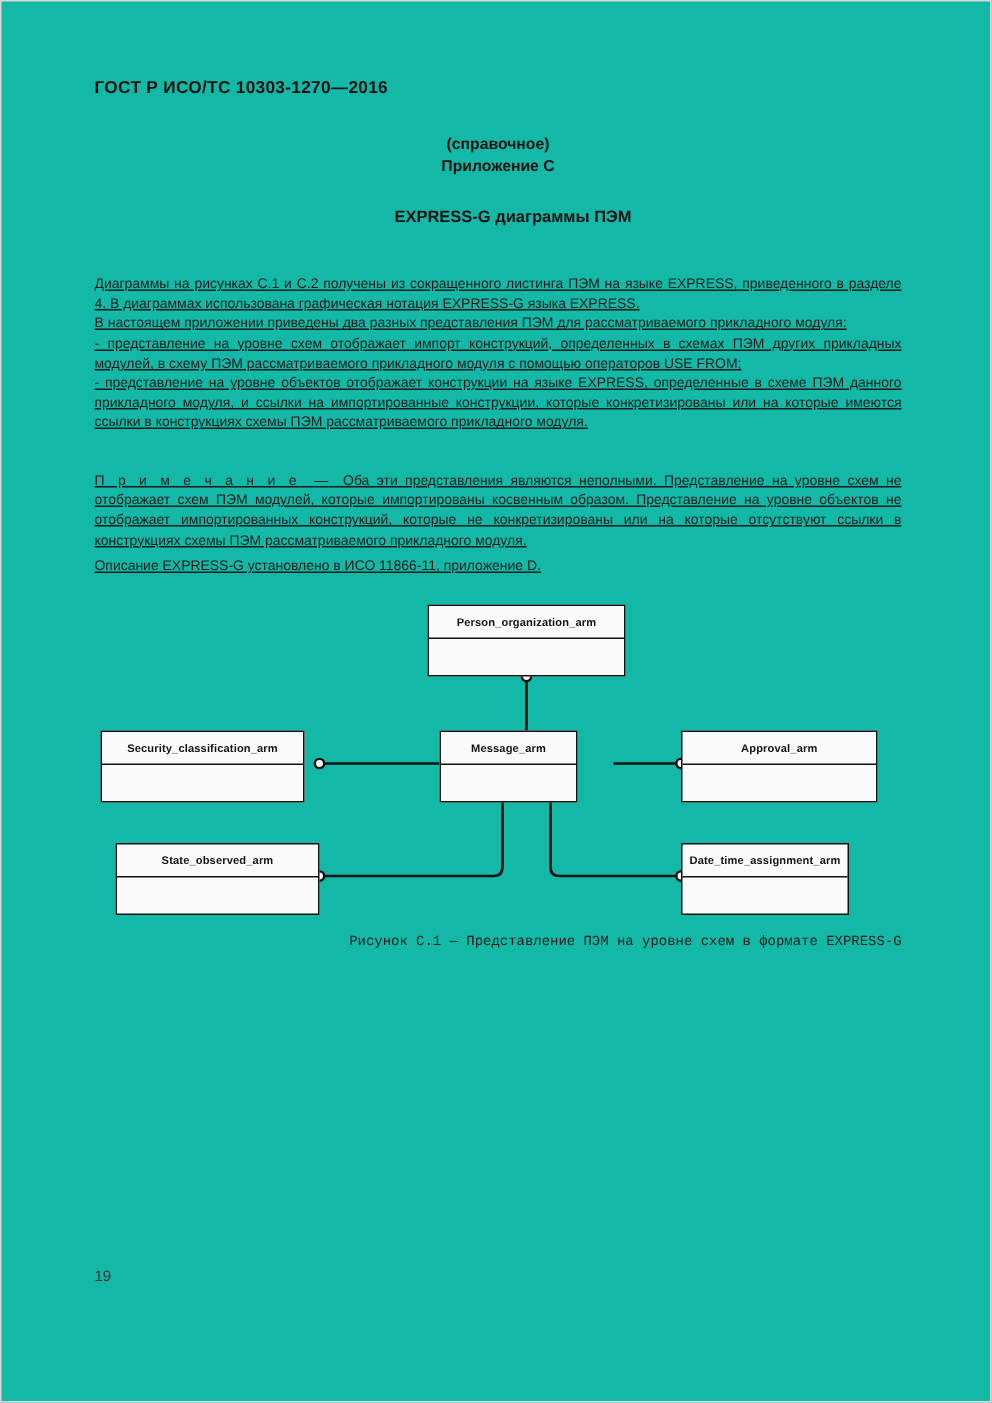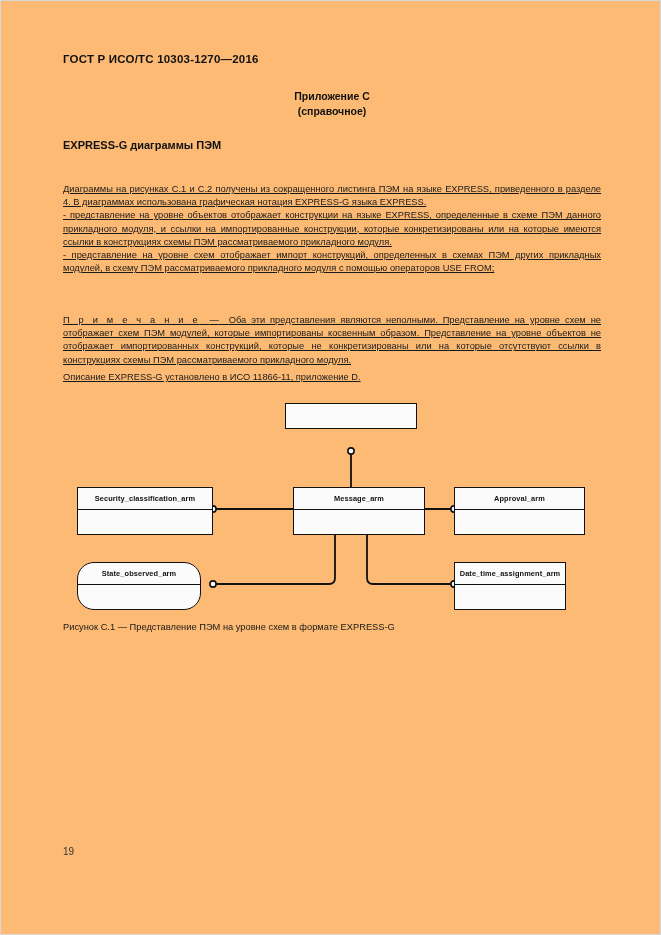--- a/index.html
+++ b/index.html
@@ -13,21 +13,21 @@
     position: relative;
     font-family: "Liberation Sans", sans-serif;
     color: #1a1a1a;
     overflow: hidden;
   }
   .page {
     position: absolute;
     left: 0; top: 0;
     width: 661px;
     height: 935px;
-    background: #fdba74;
+    background: #14b8a6;
     border: 1px solid #d8d8d8;
     box-sizing: border-box;
   }
   .doc-header {
     position: absolute;
     left: 62px;
     top: 52px;
     font-size: 11.5px;
     font-weight: bold;
     letter-spacing: 0.2px;
@@ -40,23 +40,24 @@
     top: 88px;
     width: 538px;
     text-align: center;
     font-size: 10.5px;
     font-weight: bold;
     line-height: 15px;
     color: #111;
   }
   .express-title {
     position: absolute;
-    left: 62px;
+    left: 72px;
     top: 138px;
     width: 538px;
+    text-align: center;
     font-size: 11px;
     font-weight: bold;
     color: #111;
   }
   .body-text {
     position: absolute;
     left: 62px;
     width: 538px;
     font-size: 9.3px;
     line-height: 13.2px;
@@ -108,50 +109,52 @@
     left: 0; top: 0;
     width: 538px;
     height: 220px;
     z-index: 1;
   }
   .fig-caption {
     position: absolute;
     left: 0;
     top: 228px;
     width: 538px;
-    text-align: left;
+    text-align: right;
     font-size: 9.3px;
     color: #1a1a1a;
+    font-family: Liberation Mono, monospace;
   }
   .page-number {
     position: absolute;
     left: 62px;
     top: 845px;
     font-size: 10px;
     color: #333;
   }
 </style>
 </head>
 <body>
 
 <div class="page">
 
   <div class="doc-header">ГОСТ Р ИСО/ТС 10303-1270—2016</div>
 
   <div class="annex-title">
+    <div>(справочное)</div>
     <div>Приложение С</div>
-    <div>(справочное)</div>
   </div>
 
   <div class="express-title">EXPRESS-G диаграммы ПЭМ</div>
 
   <div class="body-text" style="top:182px;">
     <p class="p-indent">Диаграммы на рисунках С.1 и С.2 получены из сокращенного листинга ПЭМ на языке EXPRESS, приведенного в разделе 4. В диаграммах использована графическая нотация EXPRESS-G языка EXPRESS.</p>
+    <p class="p-indent">В настоящем приложении приведены два разных представления ПЭМ для рассматриваемого прикладного модуля:</p>
+    <p class="p-indent">- представление на уровне схем отображает импорт конструкций, определенных в схемах ПЭМ других прикладных модулей, в схему ПЭМ рассматриваемого прикладного модуля с помощью операторов USE FROM;</p>
     <p class="p-indent">- представление на уровне объектов отображает конструкции на языке EXPRESS, определенные в схеме ПЭМ данного прикладного модуля, и ссылки на импортированные конструкции, которые конкретизированы или на которые имеются ссылки в конструкциях схемы ПЭМ рассматриваемого прикладного модуля.</p>
-    <p class="p-indent">- представление на уровне схем отображает импорт конструкций, определенных в схемах ПЭМ других прикладных модулей, в схему ПЭМ рассматриваемого прикладного модуля с помощью операторов USE FROM;</p>
   </div>
 
   <div class="body-text" style="top:313px;">
     <p class="p-indent"><span class="note-lead">П р и м е ч а н и е</span><span>&nbsp; </span><span>—</span><span>&nbsp; </span><span>Оба эти представления являются неполными. Представление на уровне схем не отображает схем ПЭМ модулей, которые импортированы косвенным образом. Представление на уровне объектов не отображает импортированных конструкций, которые не конкретизированы или на которые отсутствуют ссылки в конструкциях схемы ПЭМ рассматриваемого прикладного модуля.</span></p>
   </div>
 
   <div class="body-text" style="top:370px;">
     <p class="p-indent">Описание EXPRESS-G установлено в ИСО 11866-11, приложение D.</p>
   </div>
 
@@ -169,39 +172,40 @@
       <circle cx="391" cy="115" r="3.1" fill="#fbfbfb" stroke="#111" stroke-width="1.6"></circle>
 
       <path d="M 272 138 L 272 184 Q 272 190 266 190 L 150 190" fill="none" stroke="#111" stroke-width="1.8"></path>
       <circle cx="150" cy="190" r="3.1" fill="#fbfbfb" stroke="#111" stroke-width="1.6"></circle>
 
       <path d="M 304 138 L 304 184 Q 304 190 310 190 L 391 190" fill="none" stroke="#111" stroke-width="1.8"></path>
       <circle cx="391" cy="190" r="3.1" fill="#fbfbfb" stroke="#111" stroke-width="1.6"></circle>
     </svg>
 
     <div class="ebox" style="left:222px; top:9px; width:132px;">
-      <div class="body-cell"></div>
-    </div>
-
-    <div class="ebox" style="left:14px; top:93px; width:136px;">
+      <div class="title-cell">Person_organization_arm</div>
+      <div class="body-cell"></div>
+    </div>
+
+    <div class="ebox" style="left:4px; top:93px; width:136px;">
       <div class="title-cell">Security_classification_arm</div>
       <div class="body-cell"></div>
     </div>
 
-    <div class="ebox" style="left:230px; top:93px; width:132px;text-align:right;">
+    <div class="ebox" style="left:230px; top:93px; width:92px;text-align:right;">
       <div class="title-cell">Message_arm</div>
       <div class="body-cell"></div>
     </div>
 
     <div class="ebox" style="left:391px; top:93px; width:131px;">
       <div class="title-cell">Approval_arm</div>
       <div class="body-cell"></div>
     </div>
 
-    <div class="ebox" style="left:14px; top:168px; width:124px;border-radius:17px;">
+    <div class="ebox" style="left:14px; top:168px; width:136px;">
       <div class="title-cell">State_observed_arm</div>
       <div class="body-cell"></div>
     </div>
 
     <div class="ebox" style="left:391px; top:168px; width:112px;">
       <div class="title-cell">Date_time_assignment_arm</div>
       <div class="body-cell"></div>
     </div>
 
     <div class="fig-caption">Рисунок С.1 — Представление ПЭМ на уровне схем в формате EXPRESS-G</div>

